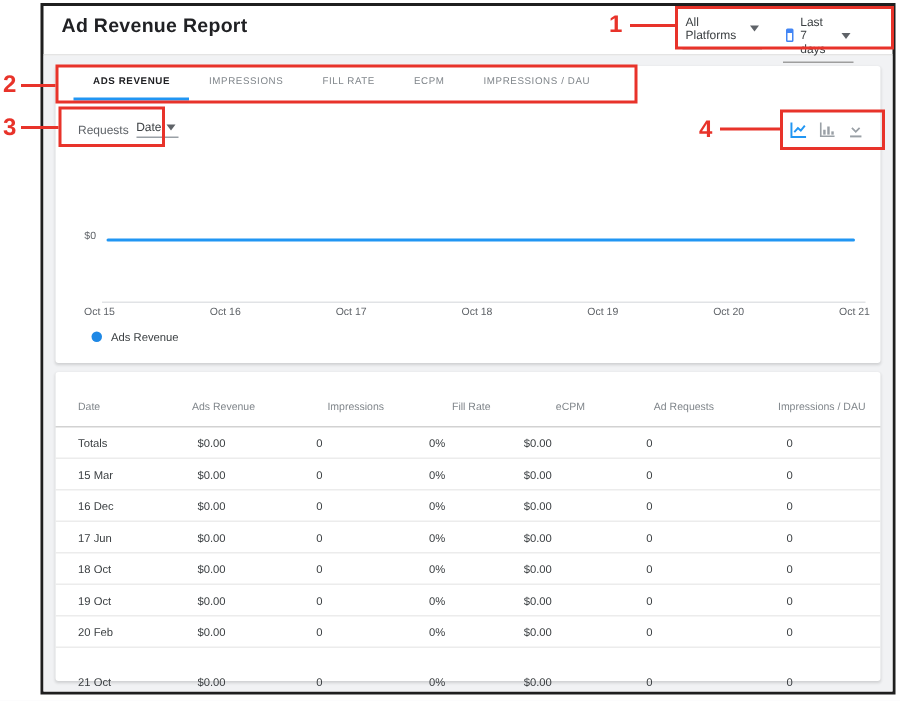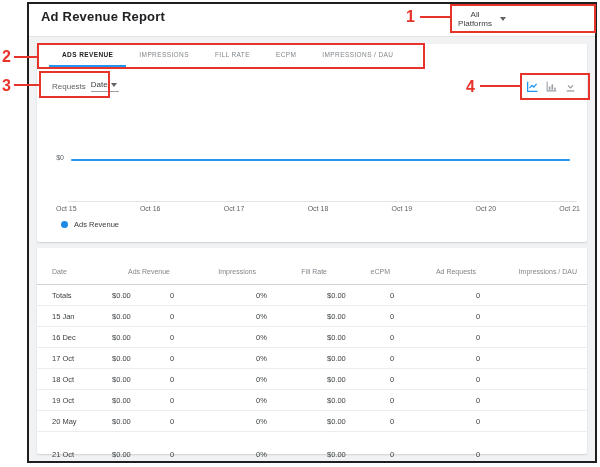--- a/index.html
+++ b/index.html
@@ -10,21 +10,21 @@
   #stage{ position:relative; width:508px; height:467px; }
 
   
   #frame{ left:27px; top:2px; width:570px; height:461px; border:2px solid #1f1f1f; background:#fff; }
   #content-bg{ left:29px; top:37px; width:566px; height:424px; background:#f1f2f4; }
   #header-sep{ left:29px; top:36px; width:566px; height:1px; background:#e4e4e4; }
 
   
   #page-title{ left:41px; top:9px; font-size:13px; font-weight:700; color:#202124; letter-spacing:.2px; }
   .dropdown{ display:flex; align-items:center; gap:4px; border-bottom:1px solid #9e9e9e;
-             padding:2px 2px 4px 2px; font-size:8px; color:#3c4043; cursor:pointer;text-align:center; }
+             padding:2px 2px 4px 2px; font-size:8px; color:#3c4043; cursor:pointer; }
   #platform-dd{ left:455px; top:8px; }
   #date-dd{ left:522px; top:8px; }
   .caret{ width:0; height:0; border-left:3px solid transparent; border-right:3px solid transparent;
           border-top:4px solid #5f6368; margin-left:3px; }
   .cal{ width:9px; height:9px; border:1px solid #4285f4; border-top:3px solid #4285f4; border-radius:1px; }
 
   
   .card{ background:#fff; border-radius:2px; box-shadow:0 1px 2px rgba(0,0,0,.14); }
   #card-chart{ left:37px; top:44px; width:550px; height:198px; }
   #card-table{ left:37px; top:248px; width:550px; height:206px; }
@@ -56,21 +56,21 @@
   #legend .dot{ width:7px; height:7px; border-radius:50%; background:#1e88e5; }
   #legend .lab{ font-size:7.5px; color:#3c4043; }
 
   
   .grid{ display:grid; grid-template-columns:60px 58px 86px 71px 63px 86px 101px; padding:0 10px 0 15px; }
   #thead{ height:37px; align-items:end; padding-bottom:0; border-bottom:1px solid #d2d2d2; }
   .th{ font-size:7px; color:#80868b; text-align:right; padding-bottom:9px; white-space:nowrap; }
   .th:first-child{ text-align:left; }
   .tr{ height:21px; align-items:center; border-bottom:1px solid #ececec; }
   .tr:last-child{ border-bottom:none;margin-top:12px; }
-  .td{ font-size:7.5px; color:#3c4043; text-align:left; white-space:nowrap; }
+  .td{ font-size:7.5px; color:#3c4043; text-align:center; white-space:nowrap; }
   .td:first-child{ text-align:left; }
 
   
   .anno-box{ border:2px solid var(--anno); z-index:50; pointer-events:none; }
   .anno-num{ color:var(--anno); font-size:16px; font-weight:700; z-index:50; line-height:1; }
   .anno-line{ background:var(--anno); height:2px; z-index:50; }
   #anno-box-1{ left:450px; top:4px;  width:146px; height:29px; }
   #anno-num-1{ left:406px; top:9px; }
   #anno-line-1{ left:420px; top:16px; width:30px; }
   #anno-box-2{ left:37px; top:43px; width:388px; height:26px; }
@@ -92,20 +92,25 @@
   <div class="abs" id="content-bg"></div>
   <div class="abs" id="header-sep"></div>
 
   <div class="abs" id="page-title">Ad Revenue Report</div>
 
   <div class="abs dropdown" id="platform-dd">
     <span>All Platforms</span>
     <span class="caret"></span>
   </div>
 
+  <div class="abs dropdown" id="date-dd">
+    <span class="cal"></span>
+    <span>Last 7 days</span>
+    <span class="caret"></span>
+  </div>
 
   <div class="abs card" id="card-chart">
     <div id="tabs">
         <div class="tab active">ADS REVENUE</div>
         <div class="tab">IMPRESSIONS</div>
         <div class="tab">FILL RATE</div>
         <div class="tab">ECPM</div>
         <div class="tab">IMPRESSIONS / DAU</div>
       </div>
   </div>
@@ -172,39 +177,39 @@
         <div class="grid tr">
           <div class="td">Totals</div>
           <div class="td">$0.00</div>
           <div class="td">0</div>
           <div class="td">0%</div>
           <div class="td">$0.00</div>
           <div class="td">0</div>
           <div class="td">0</div>
         </div>
         <div class="grid tr">
-          <div class="td">15 Jan</div>
+          <div class="td">15 Mar</div>
           <div class="td">$0.00</div>
           <div class="td">0</div>
           <div class="td">0%</div>
           <div class="td">$0.00</div>
           <div class="td">0</div>
           <div class="td">0</div>
         </div>
         <div class="grid tr">
           <div class="td">16 Dec</div>
           <div class="td">$0.00</div>
           <div class="td">0</div>
           <div class="td">0%</div>
           <div class="td">$0.00</div>
           <div class="td">0</div>
           <div class="td">0</div>
         </div>
         <div class="grid tr">
-          <div class="td">17 Oct</div>
+          <div class="td">17 Jun</div>
           <div class="td">$0.00</div>
           <div class="td">0</div>
           <div class="td">0%</div>
           <div class="td">$0.00</div>
           <div class="td">0</div>
           <div class="td">0</div>
         </div>
         <div class="grid tr">
           <div class="td">18 Oct</div>
           <div class="td">$0.00</div>
@@ -217,21 +222,21 @@
         <div class="grid tr">
           <div class="td">19 Oct</div>
           <div class="td">$0.00</div>
           <div class="td">0</div>
           <div class="td">0%</div>
           <div class="td">$0.00</div>
           <div class="td">0</div>
           <div class="td">0</div>
         </div>
         <div class="grid tr">
-          <div class="td">20 May</div>
+          <div class="td">20 Feb</div>
           <div class="td">$0.00</div>
           <div class="td">0</div>
           <div class="td">0%</div>
           <div class="td">$0.00</div>
           <div class="td">0</div>
           <div class="td">0</div>
         </div>
         <div class="grid tr">
           <div class="td">21 Oct</div>
           <div class="td">$0.00</div>

